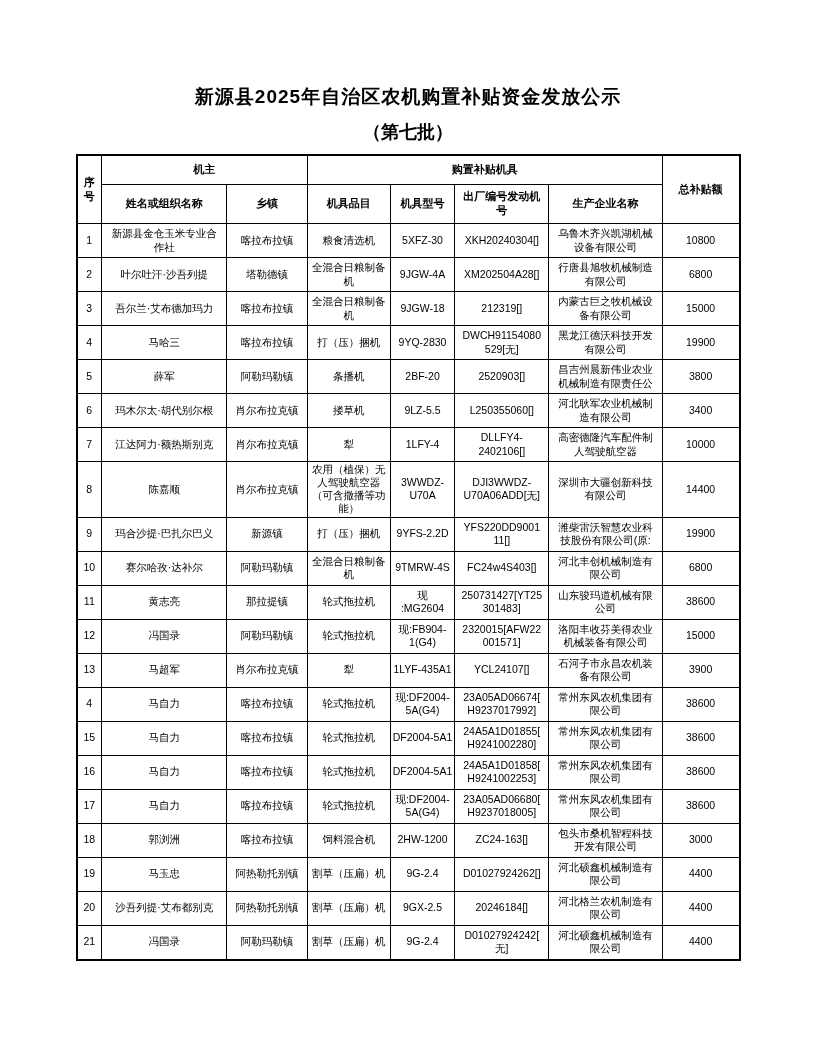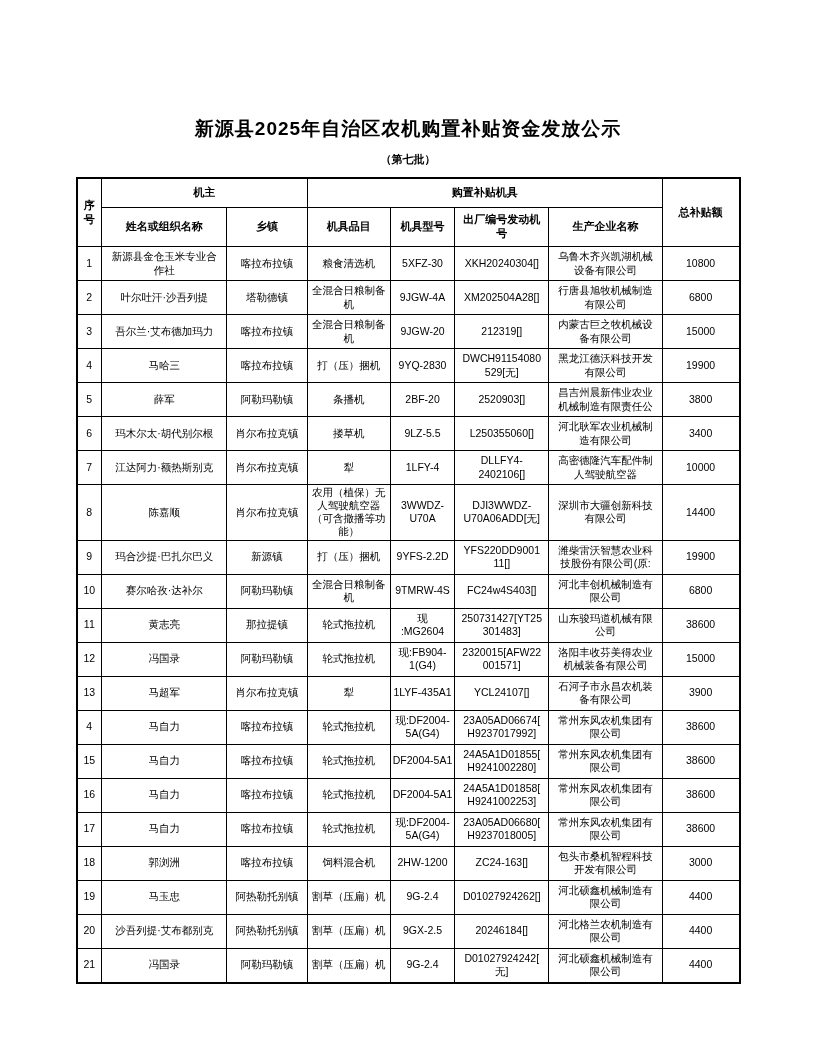--- a/index.html
+++ b/index.html
@@ -2,26 +2,26 @@
 <html><head>
 <meta charset="utf-8">
 <style>
   html,body { margin:0; padding:0; background:#ffffff; }
   .page {
     width:816px; height:1056px; background:#ffffff; color:#000;
     font-family:"Liberation Sans","DejaVu Sans",sans-serif;
     position:relative; overflow:hidden; margin:0 auto;
   }
   .title {
-    margin-top:116px; text-align:center;
+    margin-top:84px; text-align:center;
     font-size:19px; font-weight:bold; letter-spacing:1px;
   }
   .subtitle {
     margin-top:10px; text-align:center;
-    font-size:11px; font-weight:bold;
+    font-size:18px; font-weight:bold;
   }
   .meta-row {
     width:665px; margin:9px auto 0; box-sizing:border-box;
     padding-left:42px; padding-right:75px;
     display:flex; justify-content:space-between;
     font-size:11.5px; font-weight:bold;
   }
   table.subsidy {
     width:665px; margin:10px auto 0; border-collapse:collapse;
     table-layout:fixed; border:2px solid #000;
@@ -96,21 +96,21 @@
           <td class="col-manufacturer">行唐县旭牧机械制造
 有限公司</td>
           <td class="col-total">6800</td>
         </tr>
         <tr>
           <td class="col-seq">3</td>
           <td class="col-name">吾尔兰·艾布德加玛力</td>
           <td class="col-town">喀拉布拉镇</td>
           <td class="col-category">全混合日粮制备
 机</td>
-          <td class="col-model">9JGW-20</td>
+          <td class="col-model">9JGW-18</td>
           <td class="col-serial">212319[]</td>
           <td class="col-manufacturer">内蒙古巨之牧机械设
 备有限公司</td>
           <td class="col-total">15000</td>
         </tr>
         <tr>
           <td class="col-seq">4</td>
           <td class="col-name">马哈三</td>
           <td class="col-town">喀拉布拉镇</td>
           <td class="col-category">打（压）捆机</td>

